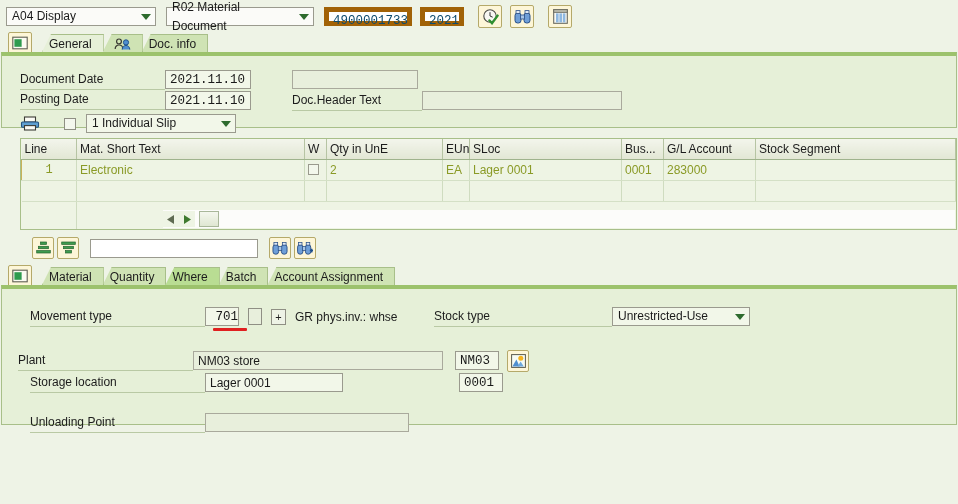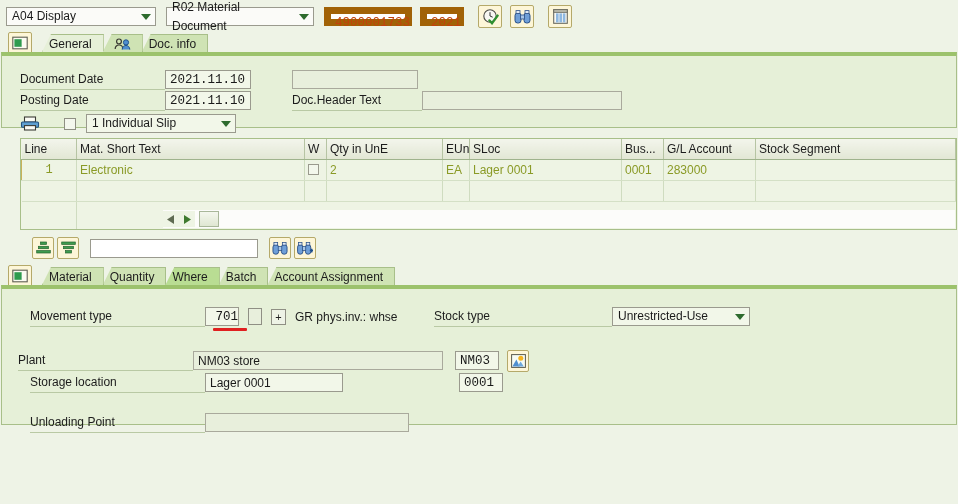--- a/index.html
+++ b/index.html
@@ -21,24 +21,24 @@
     box-sizing:border-box;color:#1a1a1a;
   }
   .sel .arw{
     position:absolute;right:4px;top:50%;transform:translateY(-50%);
     width:0;height:0;border-left:5px solid transparent;
     border-right:5px solid transparent;border-top:6px solid #2e6b2e;
   }
   .sel1{width:150px;}
   .sel2{width:148px;margin-left:10px;}
   .txtin{
-    height:19px;border:7px solid #a16207;background:#fff;
+    height:19px;border:5px solid #a16207;background:#fff;
     font-family:"Liberation Mono",monospace;font-size:12.5px;
     padding:0 4px;box-sizing:border-box;line-height:19px;
-    color:#c2410c;
+    color:#0c4a6e;
   }
   .doc-no{width:88px;margin-left:10px;}
   .doc-yr{width:44px;margin-left:8px;}
   .tbtn{
     width:24px;height:23px;box-sizing:border-box;
     border:1px solid #b5a96a;background:#fdf6d8;
     display:flex;align-items:center;justify-content:center;
     margin-left:8px;border-radius:2px;
   }
   .tbtn.sp{margin-left:14px;}
@@ -228,21 +228,21 @@
     </div>
   </div>
 
   <div class="panel general-panel">
 
     <div class="frow" style="left:18px;top:14px;width:240px;">
       <div class="flabel ul" style="width:145px;height:19px;line-height:19px;">Document Date</div>
       <div class="fin" style="width:86px;">2021.11.10</div>
     </div>
 
-    <div class="frow" style="left:18px;top:35px;width:240px;">
+    <div class="frow" style="left:18px;top:35px;width:240px;align-items:flex-end;">
       <div class="flabel ul" style="width:145px;height:19px;line-height:19px;">Posting Date</div>
       <div class="fin" style="width:86px;">2021.11.10</div>
     </div>
 
     <div class="frow" style="left:290px;top:14px;">
       <div class="fin dis" style="width:126px;" placeholder=""></div>
     </div>
 
     <div class="frow" style="left:290px;top:35px;">
       <div class="flabel ul" style="width:130px;height:19px;line-height:19px;">Doc.Header Text</div>

